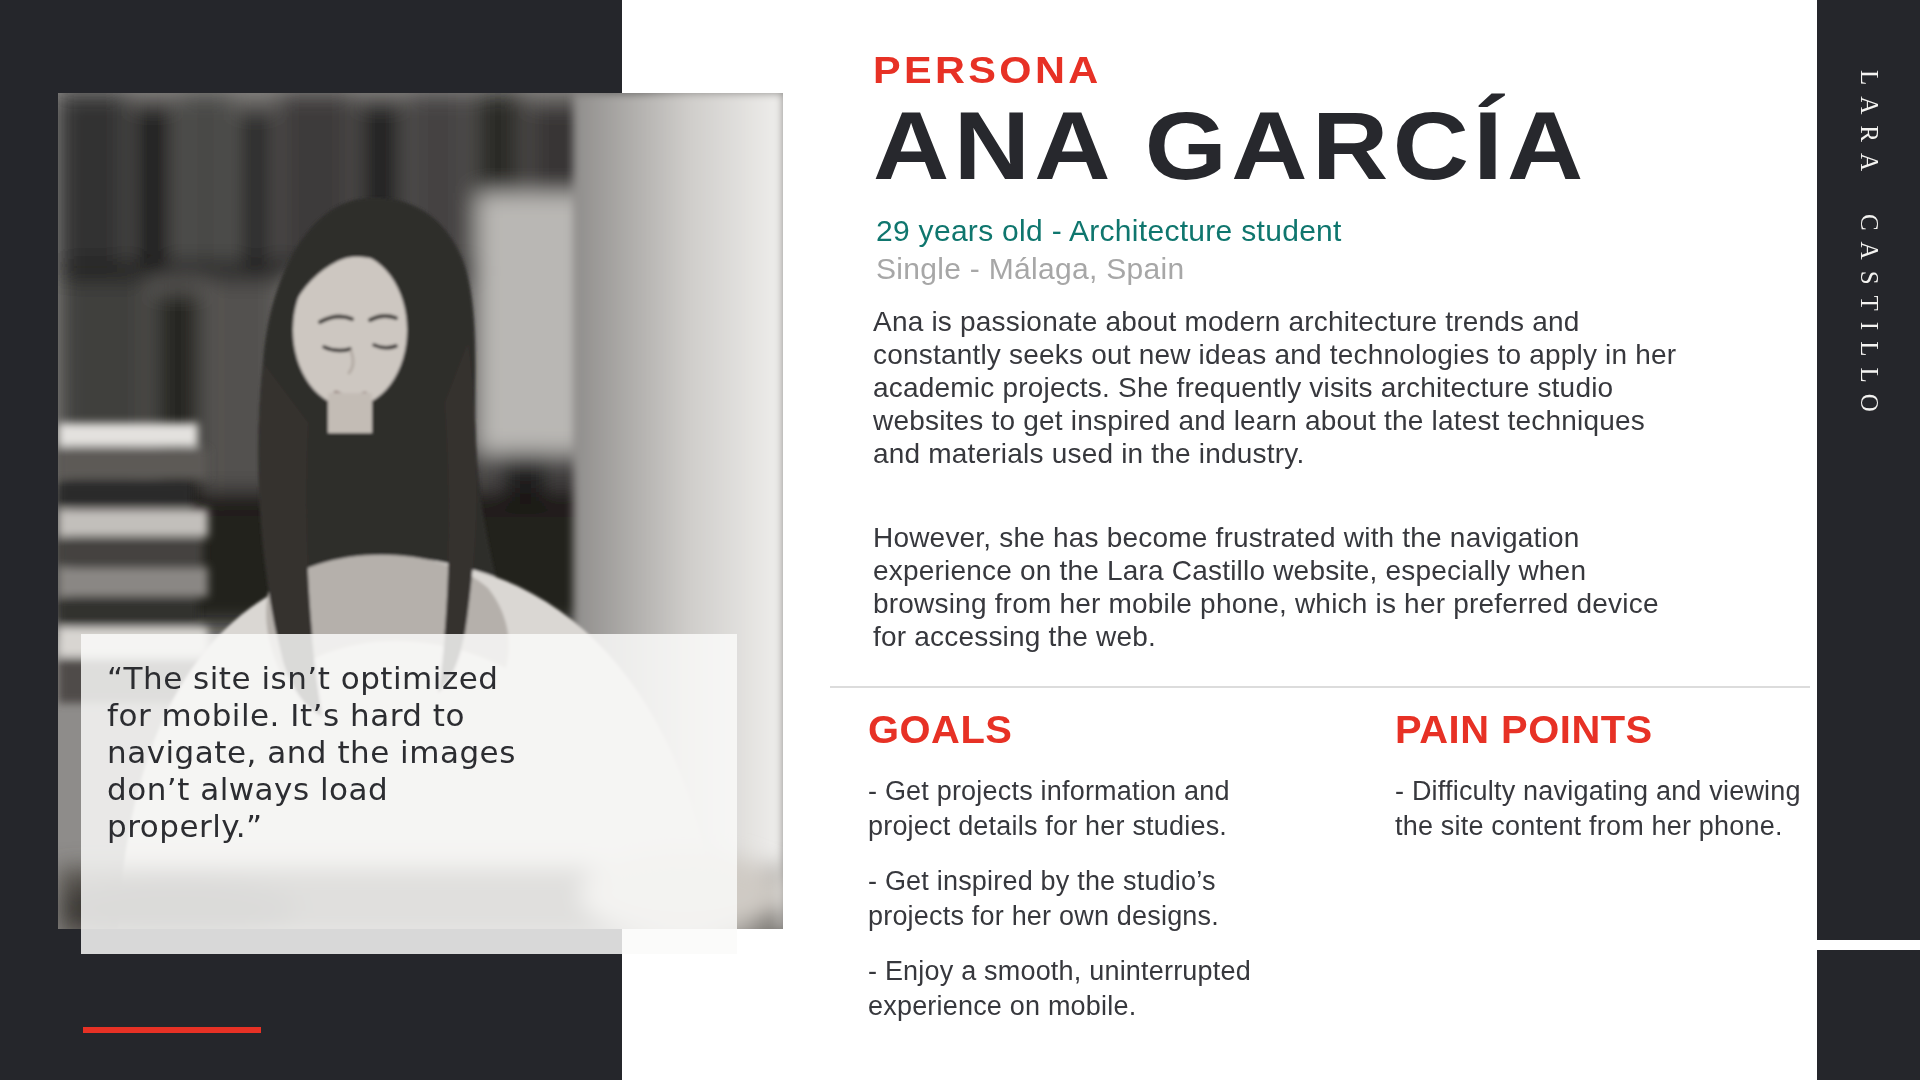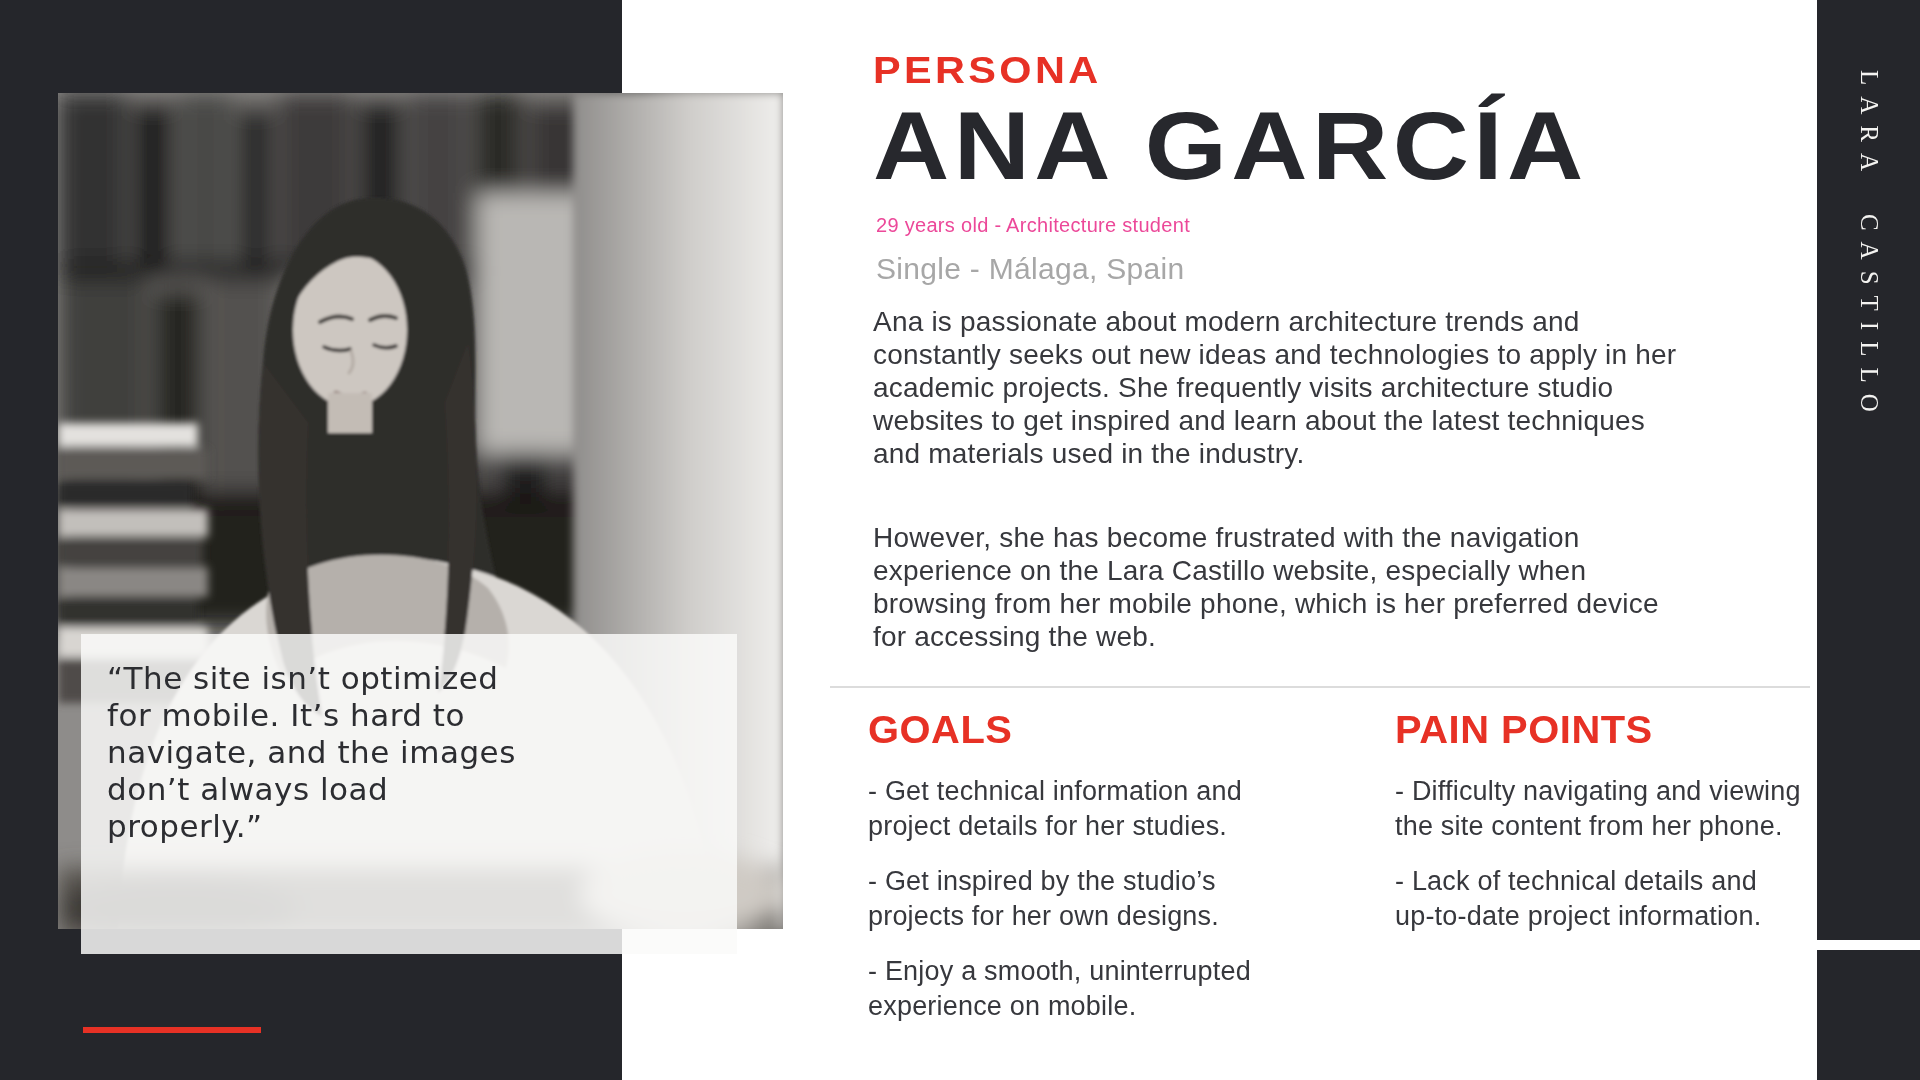--- a/index.html
+++ b/index.html
@@ -43,21 +43,21 @@
     left:873px;top:50px;
     font-size:37px;font-weight:800;letter-spacing:3px;color:#e73125;
     transform:scaleX(1.12);transform-origin:left top;
   }
   .name{
     left:873px;top:98px;margin:0;
     font-size:96px;font-weight:900;letter-spacing:4px;color:#27282d;
     line-height:1;transform:scaleX(1.10);transform-origin:left top;
     white-space:nowrap;
   }
-  .sub1{left:876px;top:214px;font-size:20px;color:#ec4899;letter-spacing:0.3px;}
+  .sub1{left:876px;top:214px;font-size:30px;color:#0f766e;letter-spacing:0.3px;}
   .sub2{left:876px;top:252px;font-size:30px;color:#a7a7a7;letter-spacing:0.3px;text-align:right;}
   .para{
     left:873px;width:820px;
     font-size:28px;line-height:33px;letter-spacing:0.2px;
     color:#37383d;white-space:pre-line;
   }
   .para.p1{top:305px;}
   .para.p2{top:521px;}
   .divider{left:830px;top:686px;width:980px;height:0;border-top:2px solid #dcdcdc;}
 
@@ -185,34 +185,32 @@
 and materials used in the industry.</div>
 <div class="abs para p2">However, she has become frustrated with the navigation
 experience on the Lara Castillo website, especially when
 browsing from her mobile phone, which is her preferred device
 for accessing the web.</div>
 
 <div class="abs divider"></div>
 
 <div class="abs col goals">
   <h2>GOALS</h2>
-  <div class="list-item">- Get technical information and
+  <div class="list-item">- Get projects information and
 project details for her studies.</div>
   <div class="list-item">- Get inspired by the studio’s
 projects for her own designs.</div>
   <div class="list-item">- Enjoy a smooth, uninterrupted
 experience on mobile.</div>
 </div>
 
 <div class="abs col pain">
   <h2>PAIN POINTS</h2>
   <div class="list-item">- Difficulty navigating and viewing
 the site content from her phone.</div>
-  <div class="list-item">- Lack of technical details and
-up-to-date project information.</div>
 </div>
 
 <div class="abs right-bar">
   <div class="brand-vertical">LARA CASTILLO</div>
   <div class="bar-stripe"></div>
 </div>
 
 <div class="abs red-line"></div>
 
 </body></html>

